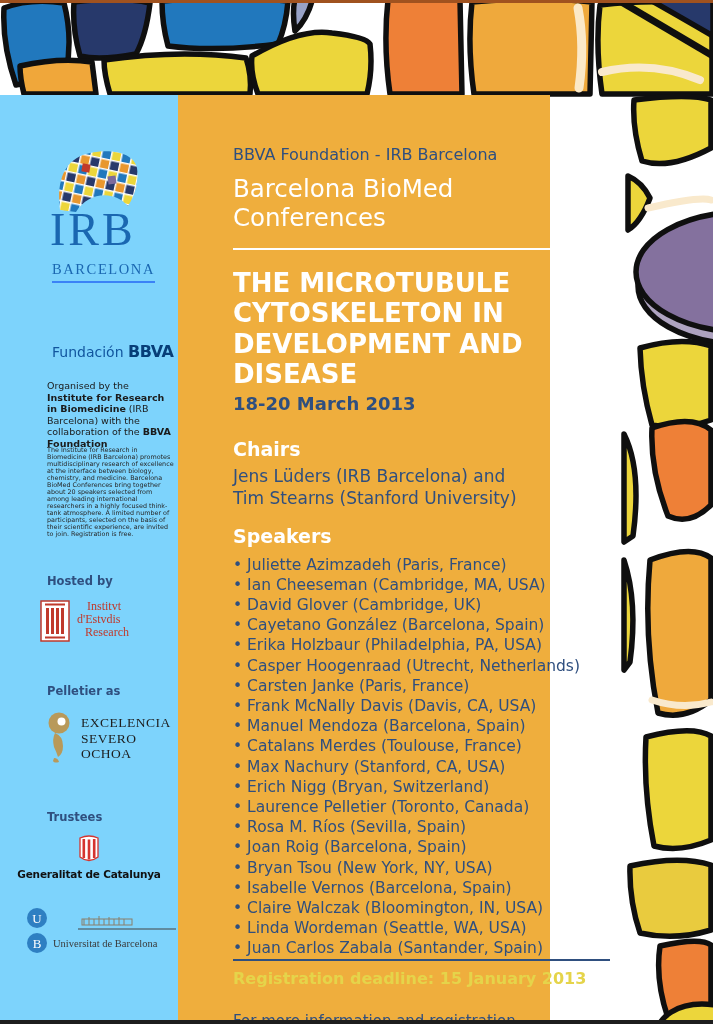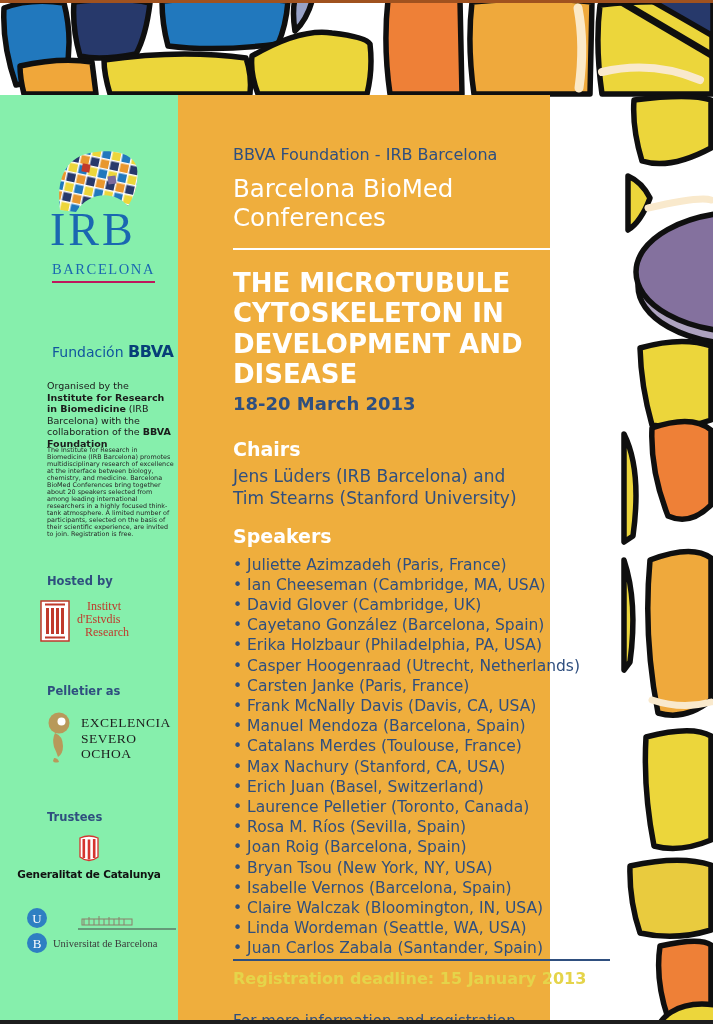--- a/index.html
+++ b/index.html
@@ -2,26 +2,26 @@
 <html><head>
 <meta charset="utf-8">
 <style>
   html,body{margin:0;padding:0;background:#e9e9e9;}
   .poster{position:relative;width:713px;height:1024px;background:#fff;overflow:hidden;
           font-family:"DejaVu Sans", sans-serif;}
   svg{display:block;}
   .decor{position:absolute;left:0;top:0;z-index:0;}
 
   
-  .sidebar{position:absolute;left:0;top:95px;width:204px;height:925px;background:#86efac;z-index:1;}
+  .sidebar{position:absolute;left:0;top:95px;width:204px;height:925px;background:#7dd3fc;z-index:1;}
   .irb-logo-mosaic{position:absolute;left:52px;top:53px;}
   .irb-acronym{position:absolute;left:50px;top:112px;font-family:"Liberation Serif", serif;
                font-size:46px;color:#1a67b1;letter-spacing:3px;line-height:1;}
   .irb-city{position:absolute;left:52px;top:166px;font-family:"Liberation Serif", serif;
-            font-size:14.5px;color:#1a67b1;letter-spacing:1.6px;border-bottom:2px solid #be185d;
+            font-size:14.5px;color:#1a67b1;letter-spacing:1.6px;border-bottom:2px solid #3b82f6;
             padding-bottom:3px;}
   .institute{position:absolute;left:52px;top:195px;font-size:10px;font-weight:bold;
              color:#1a67b1;line-height:11.5px;}
   .r-icon{position:absolute;left:86px;top:-2px;width:11px;height:13px;background:#e04438;
           border-radius:2px;color:#fff;font-size:8px;font-weight:bold;text-align:center;line-height:13px;}
   .r-icon:after{content:"";position:absolute;left:1px;bottom:-3px;border:3px solid transparent;
           border-top-color:#e04438;border-left-color:#e04438;width:0;height:0;}
   .fundacion{position:absolute;left:52px;top:247px;font-size:14px;color:#11559e;}
   .fundacion b{font-size:16px;color:#073e78;letter-spacing:-0.5px;}
   .org-para{position:absolute;left:47px;top:285px;width:125px;font-size:9.5px;line-height:11.5px;color:#1b1b1b;}
@@ -219,21 +219,21 @@
       <li>Ian Cheeseman (Cambridge, MA, USA)</li>
       <li>David Glover (Cambridge, UK)</li>
       <li>Cayetano González (Barcelona, Spain)</li>
       <li>Erika Holzbaur (Philadelphia, PA, USA)</li>
       <li>Casper Hoogenraad (Utrecht, Netherlands)</li>
       <li>Carsten Janke (Paris, France)</li>
       <li>Frank McNally Davis (Davis, CA, USA)</li>
       <li>Manuel Mendoza (Barcelona, Spain)</li>
       <li>Catalans Merdes (Toulouse, France)</li>
       <li>Max Nachury (Stanford, CA, USA)</li>
-      <li>Erich Juan (Basel, Switzerland)</li>
+      <li>Erich Nigg (Bryan, Switzerland)</li>
       <li>Laurence Pelletier (Toronto, Canada)</li>
       <li>Rosa M. Ríos (Sevilla, Spain)</li>
       <li>Joan Roig (Barcelona, Spain)</li>
       <li>Bryan Tsou (New York, NY, USA)</li>
       <li>Isabelle Vernos (Barcelona, Spain)</li>
       <li>Claire Walczak (Bloomington, IN, USA)</li>
       <li>Linda Wordeman (Seattle, WA, USA)</li>
       <li>Juan Carlos Zabala (Santander, Spain)</li>
     </ul>
 

